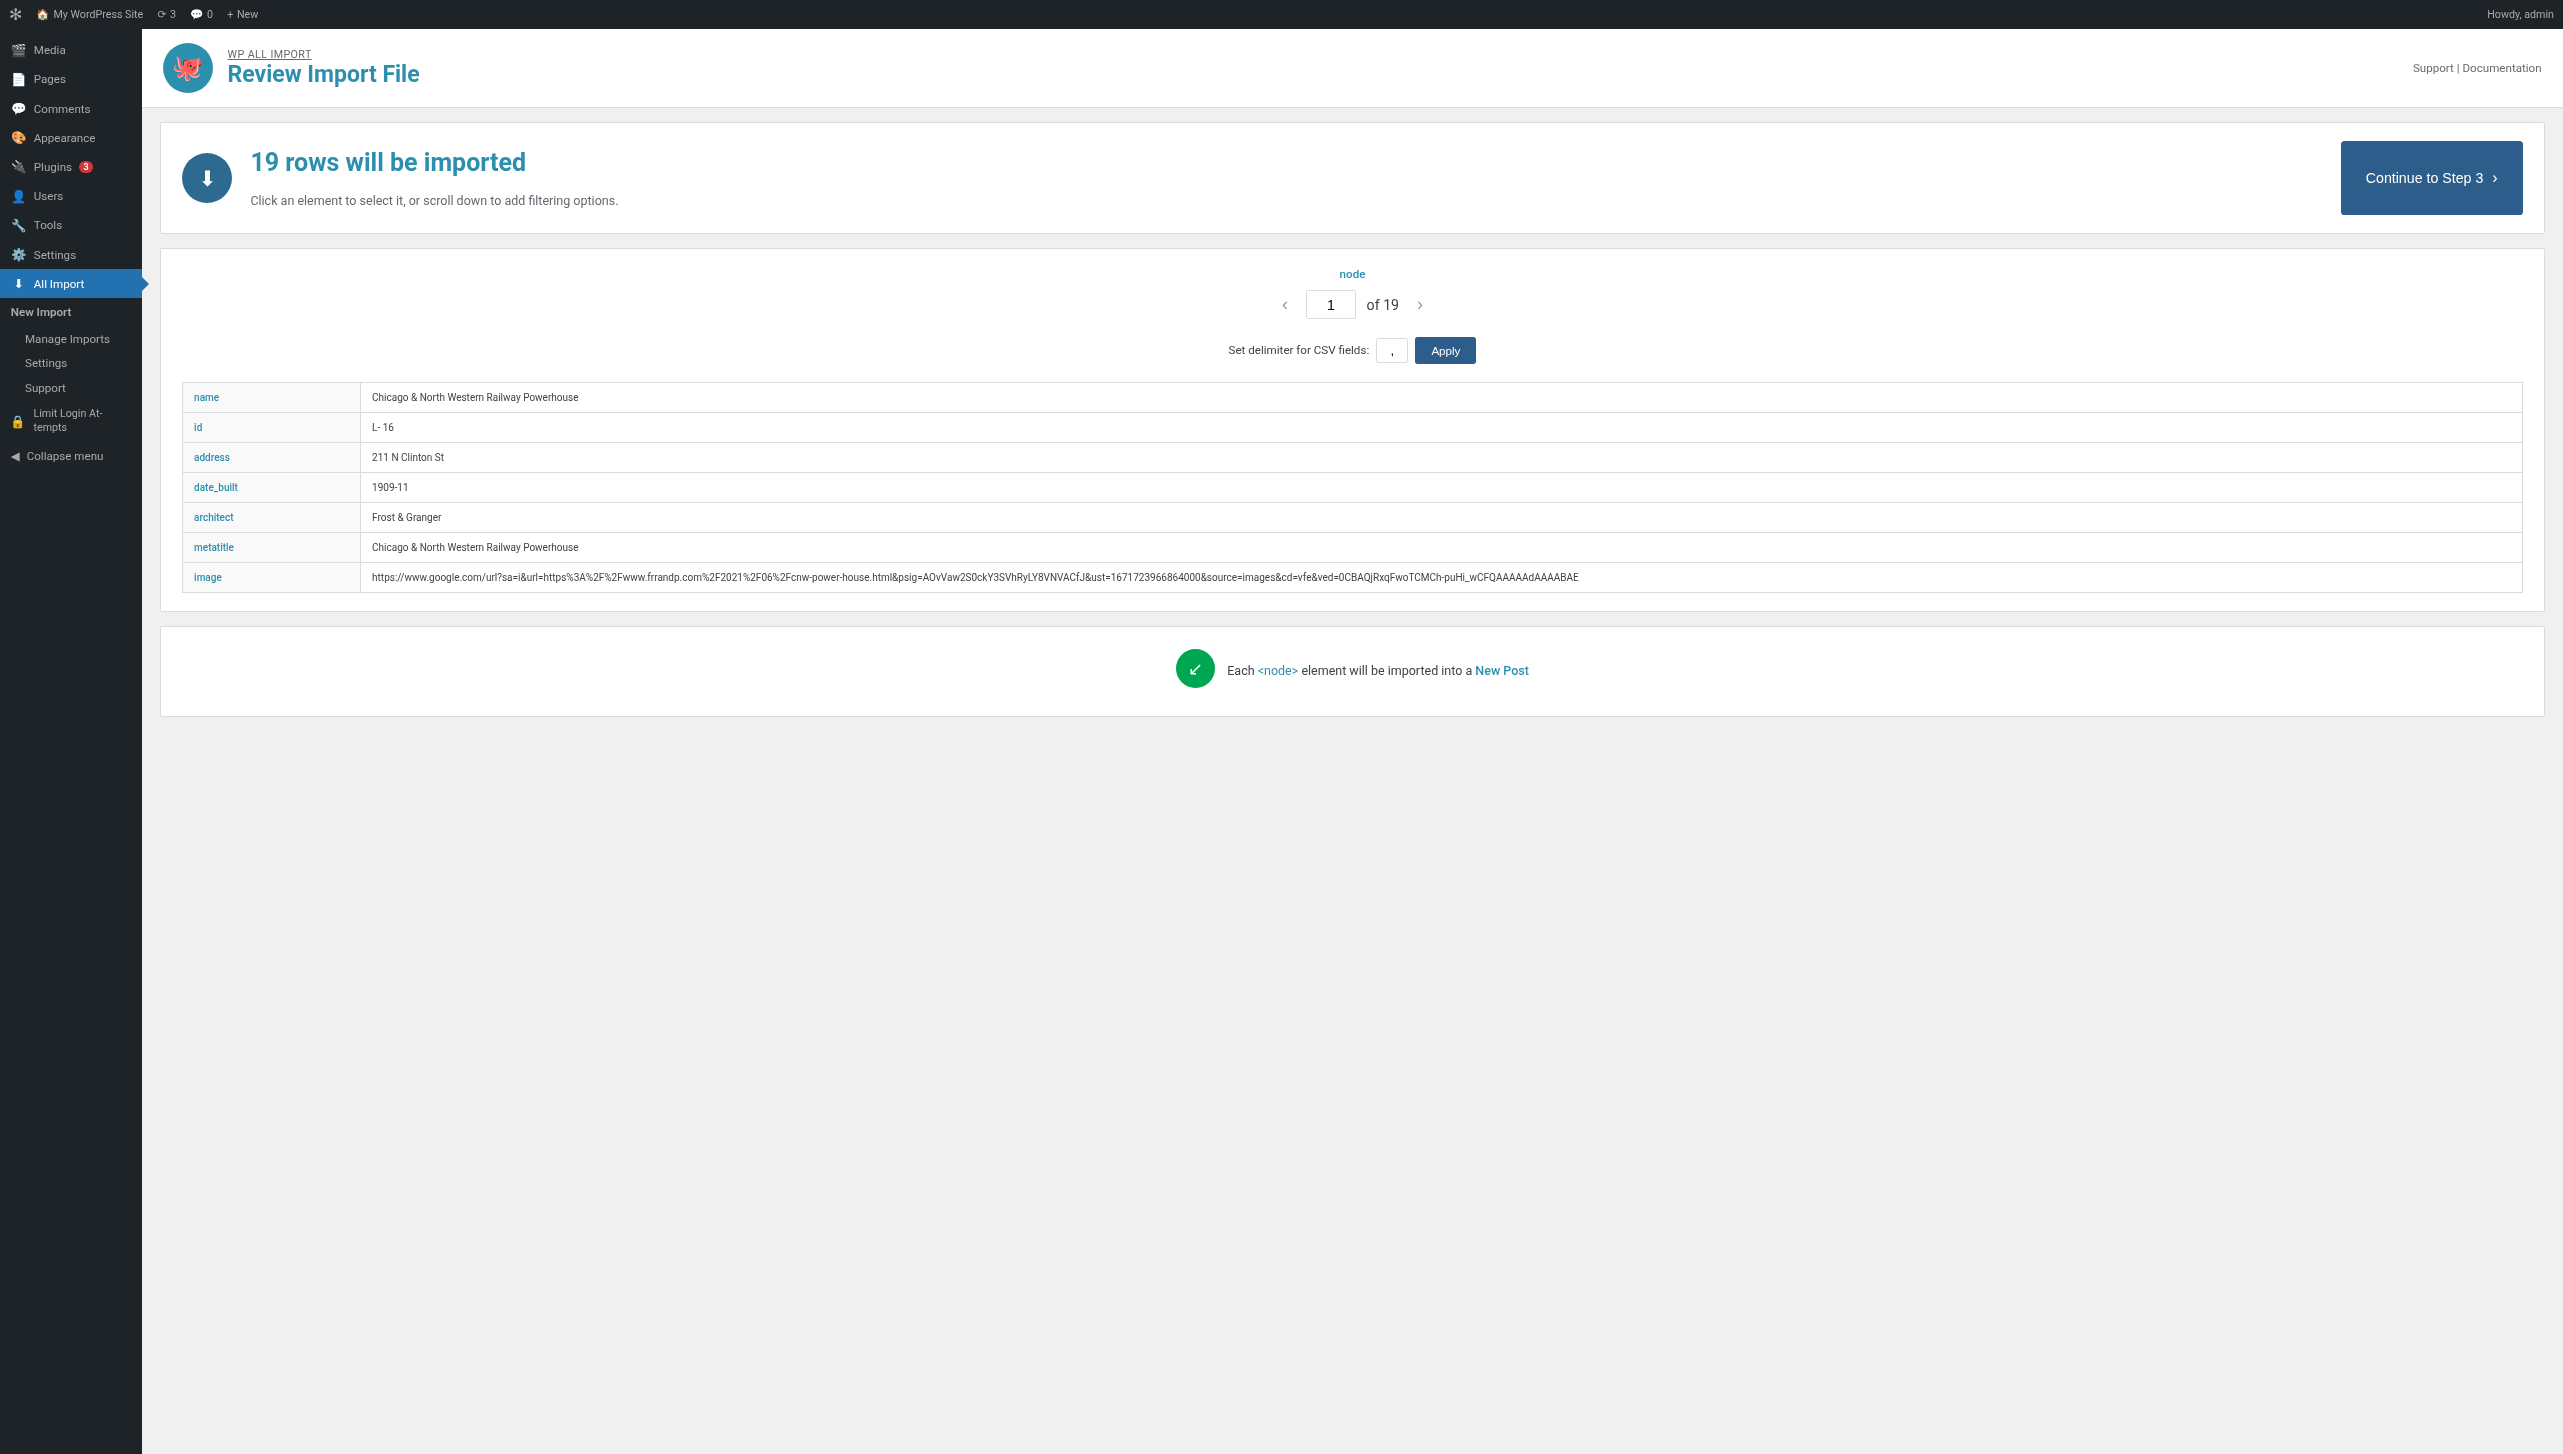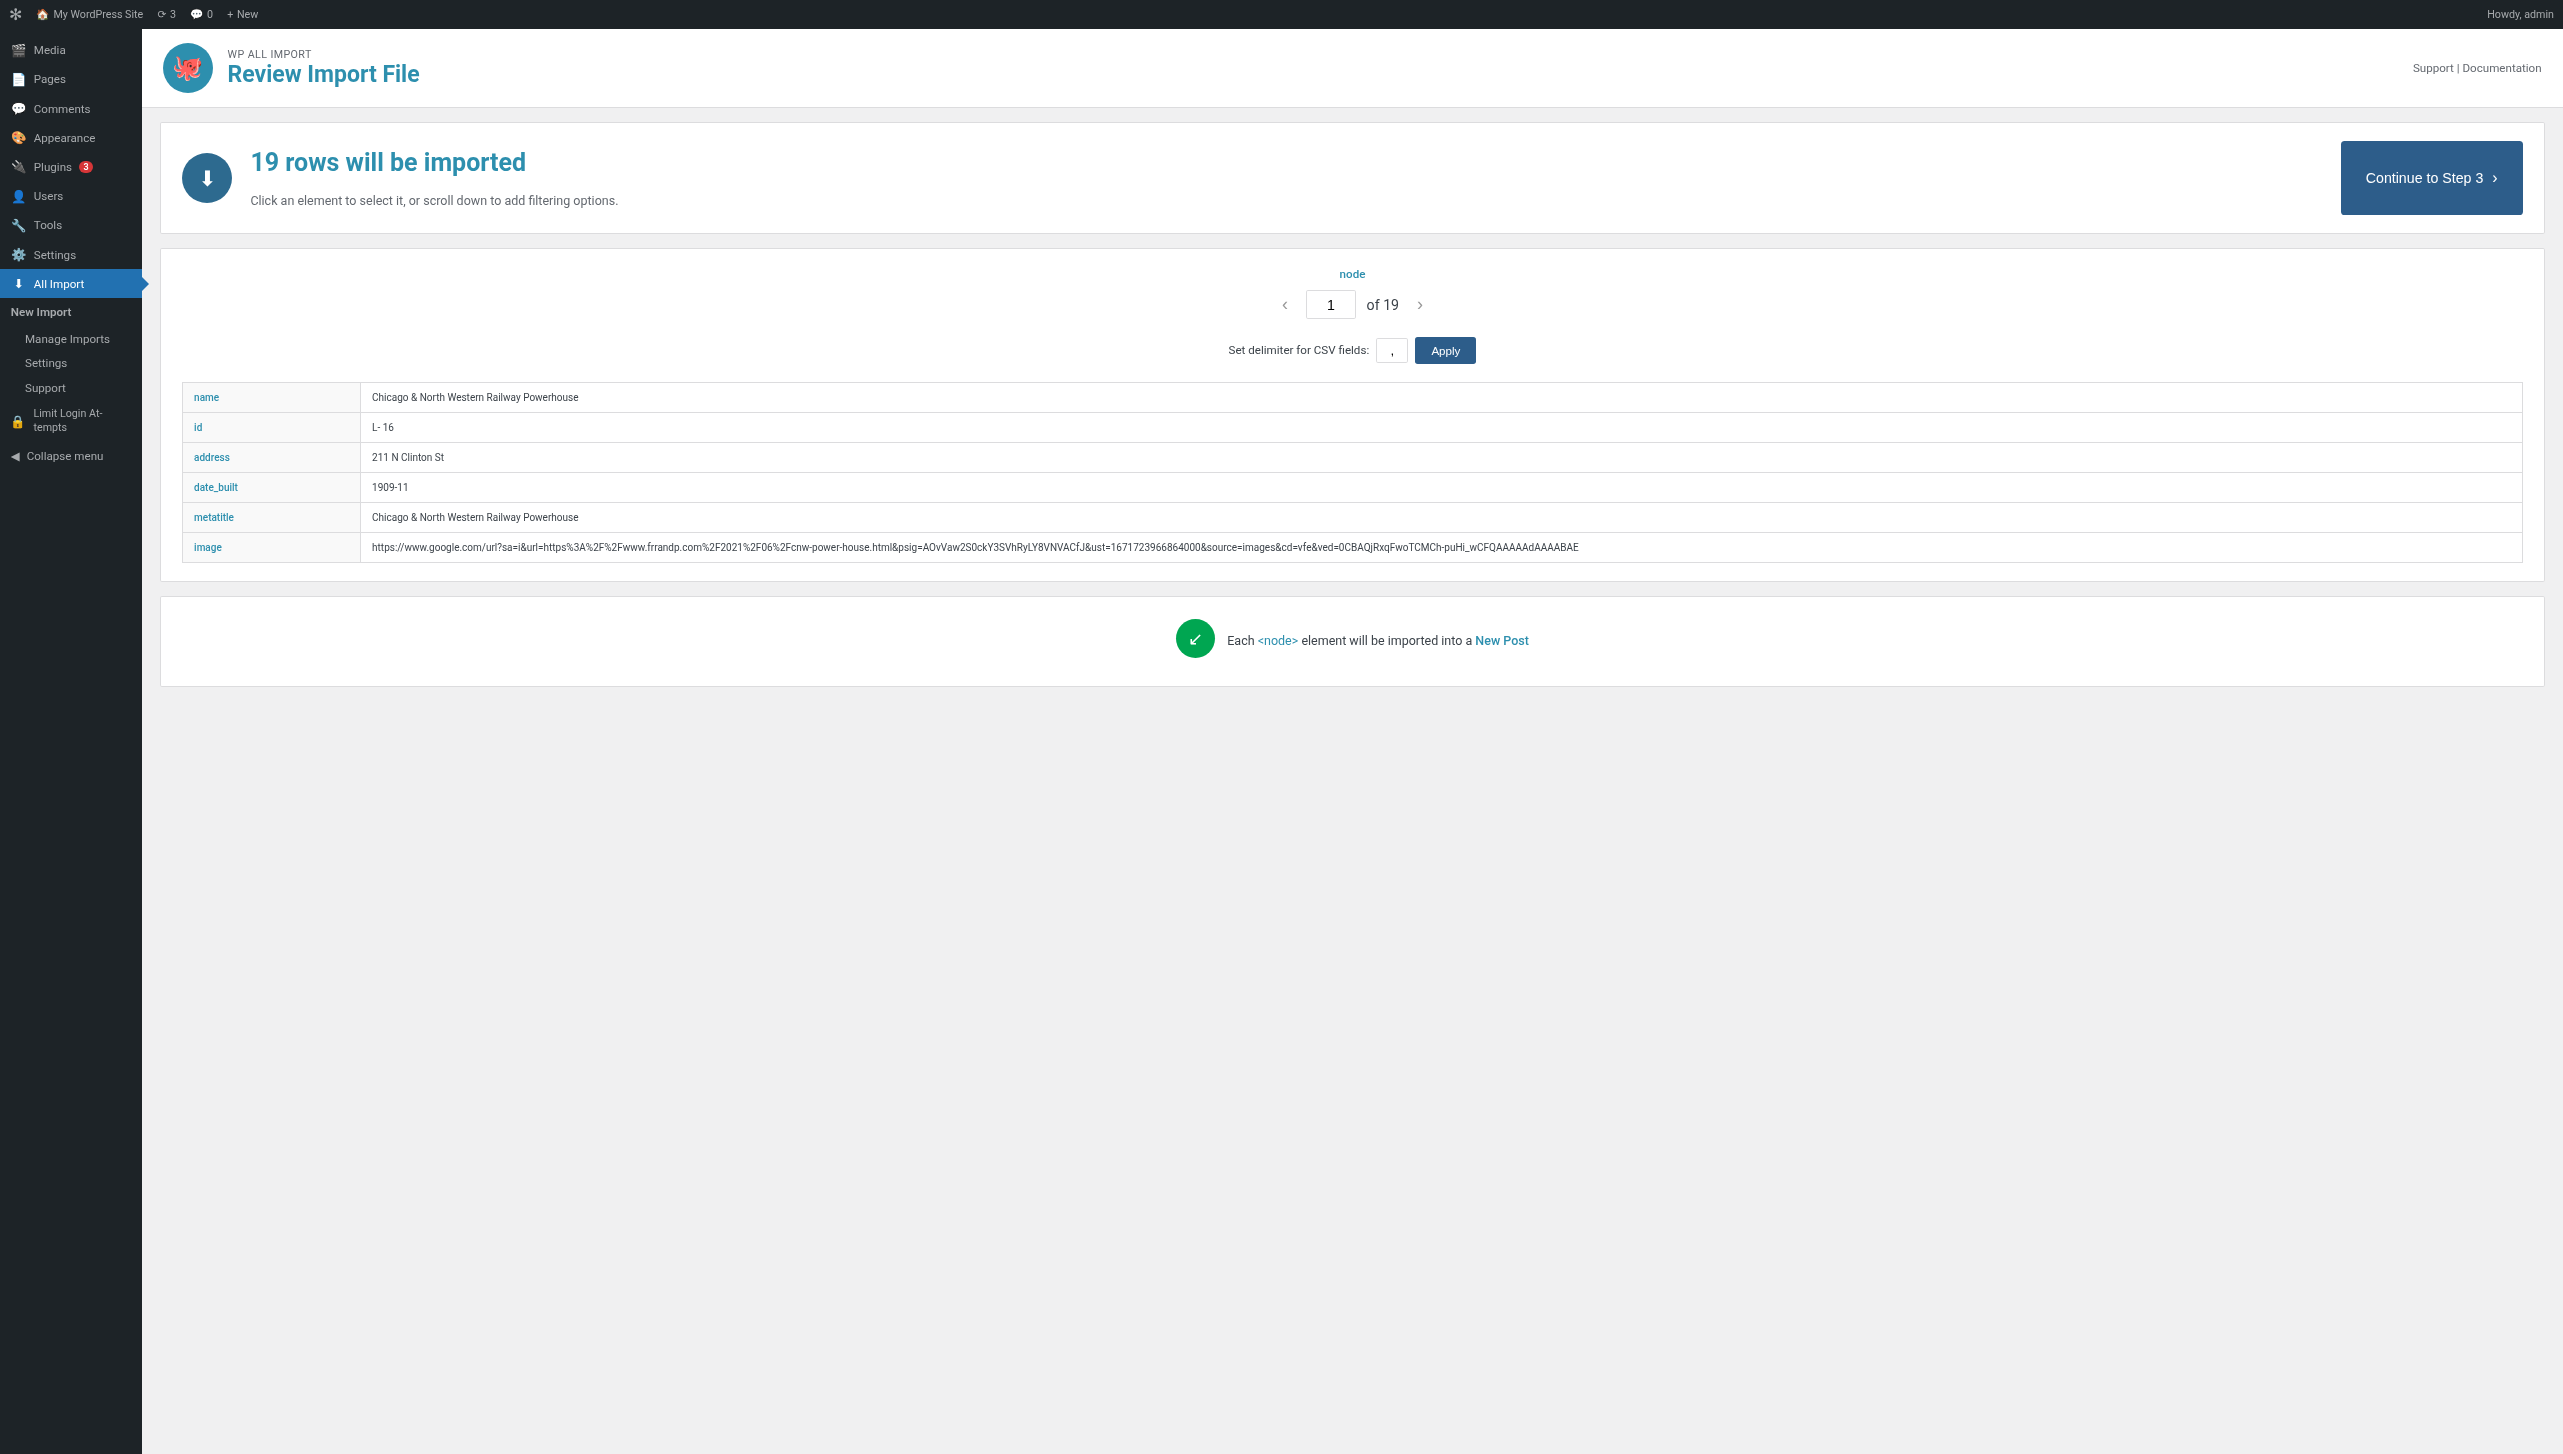--- a/index.html
+++ b/index.html
@@ -102,21 +102,21 @@
       width: 50px;
       height: 50px;
       background: #2d8fae;
       border-radius: 50%;
       display: flex;
       align-items: center;
       justify-content: center;
       font-size: 25px;
       color: white;
     }
-    .plugin-title-area small { color: #646970; font-size: 10.7px; font-weight: 400; display: block; text-transform: uppercase; letter-spacing: 0.4px; }
+    .plugin-title-area small { color: #646970; font-size: 10.7px; font-weight: 400; display: block; text-transform: uppercase; letter-spacing: 0.4px; text-decoration: underline; }
     .plugin-title-area h1 { font-size: 23px; font-weight: 700; color: #2d8fae; margin: 0; }
     .plugin-header-links { font-size: 11.6px; color: #646970; }
     .plugin-header-links a { color: #646970; text-decoration: none; }
 
     
     .content-area { padding: 14.2px 18px; }
 
     
     .import-summary {
       background: #fff;
@@ -441,20 +441,24 @@
               </tr>
               <tr>
                 <td>address</td>
                 <td>211 N Clinton St</td>
               </tr>
               <tr>
                 <td>date_built</td>
                 <td>1909-11</td>
               </tr>
               <tr>
+                <td>architect</td>
+                <td>Frost &amp; Granger</td>
+              </tr>
+              <tr>
                 <td>metatitle</td>
                 <td>Chicago &amp; North Western Railway Powerhouse</td>
               </tr>
               <tr>
                 <td>image</td>
                 <td>https://www.google.com/url?sa=i&amp;url=https%3A%2F%2Fwww.frrandp.com%2F2021%2F06%2Fcnw-power-house.html&amp;psig=AOvVaw2S0ckY3SVhRyLY8VNVACfJ&amp;ust=1671723966864000&amp;source=images&amp;cd=vfe&amp;ved=0CBAQjRxqFwoTCMCh-puHi_wCFQAAAAAdAAAABAE</td>
               </tr>
             </tbody>
         </table>
       </div>

